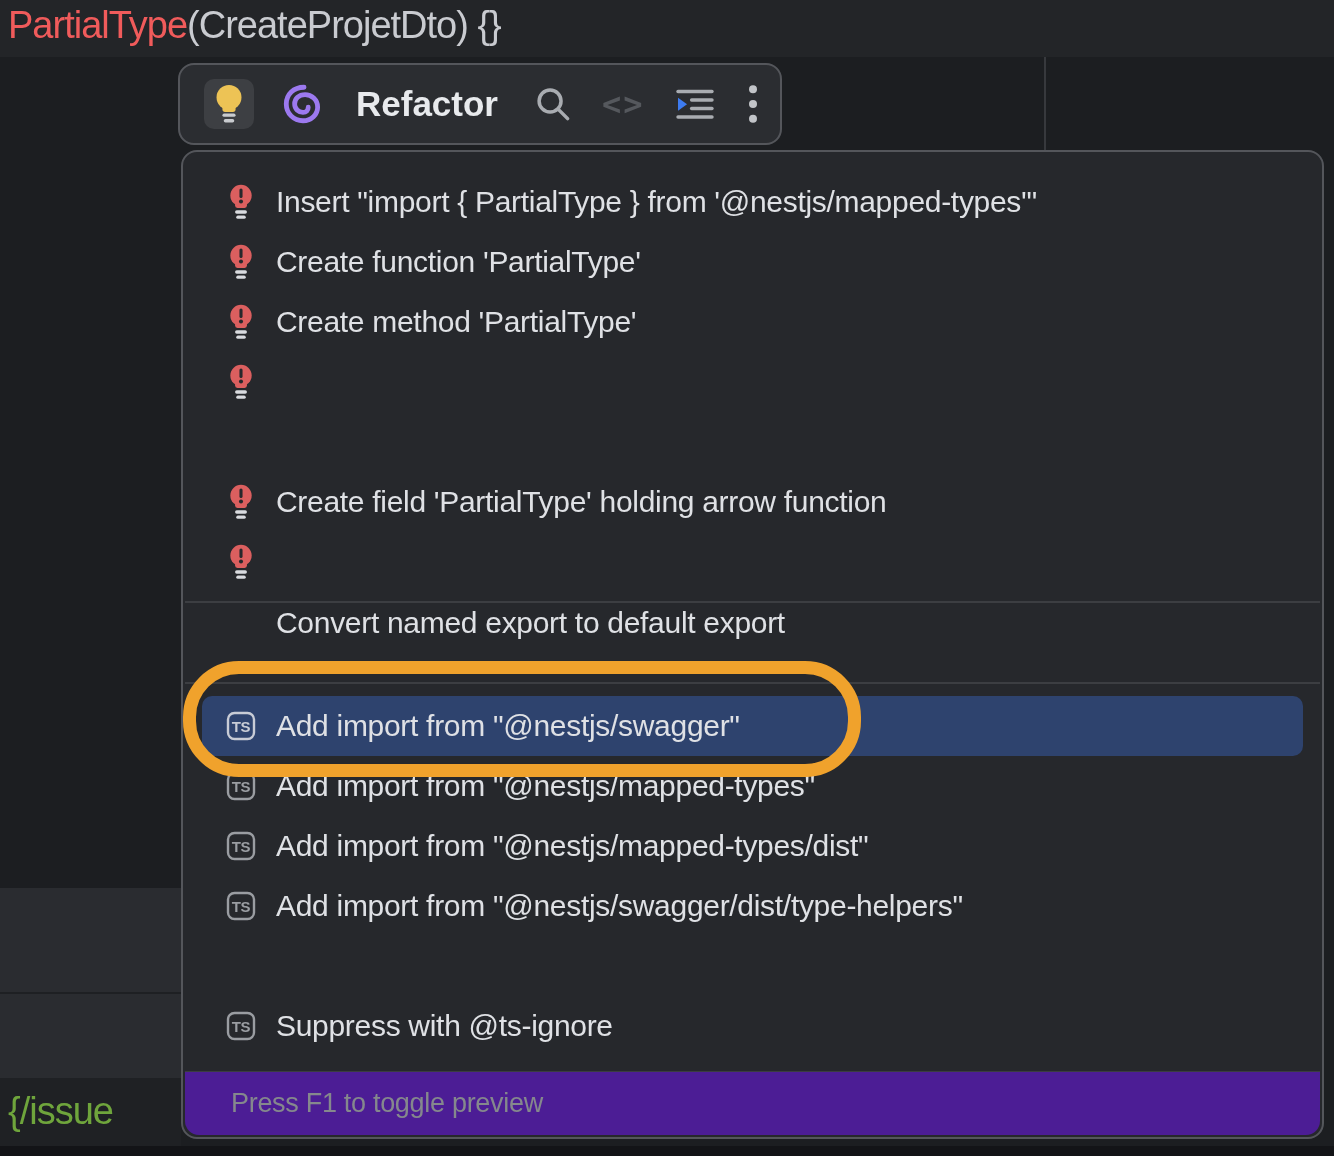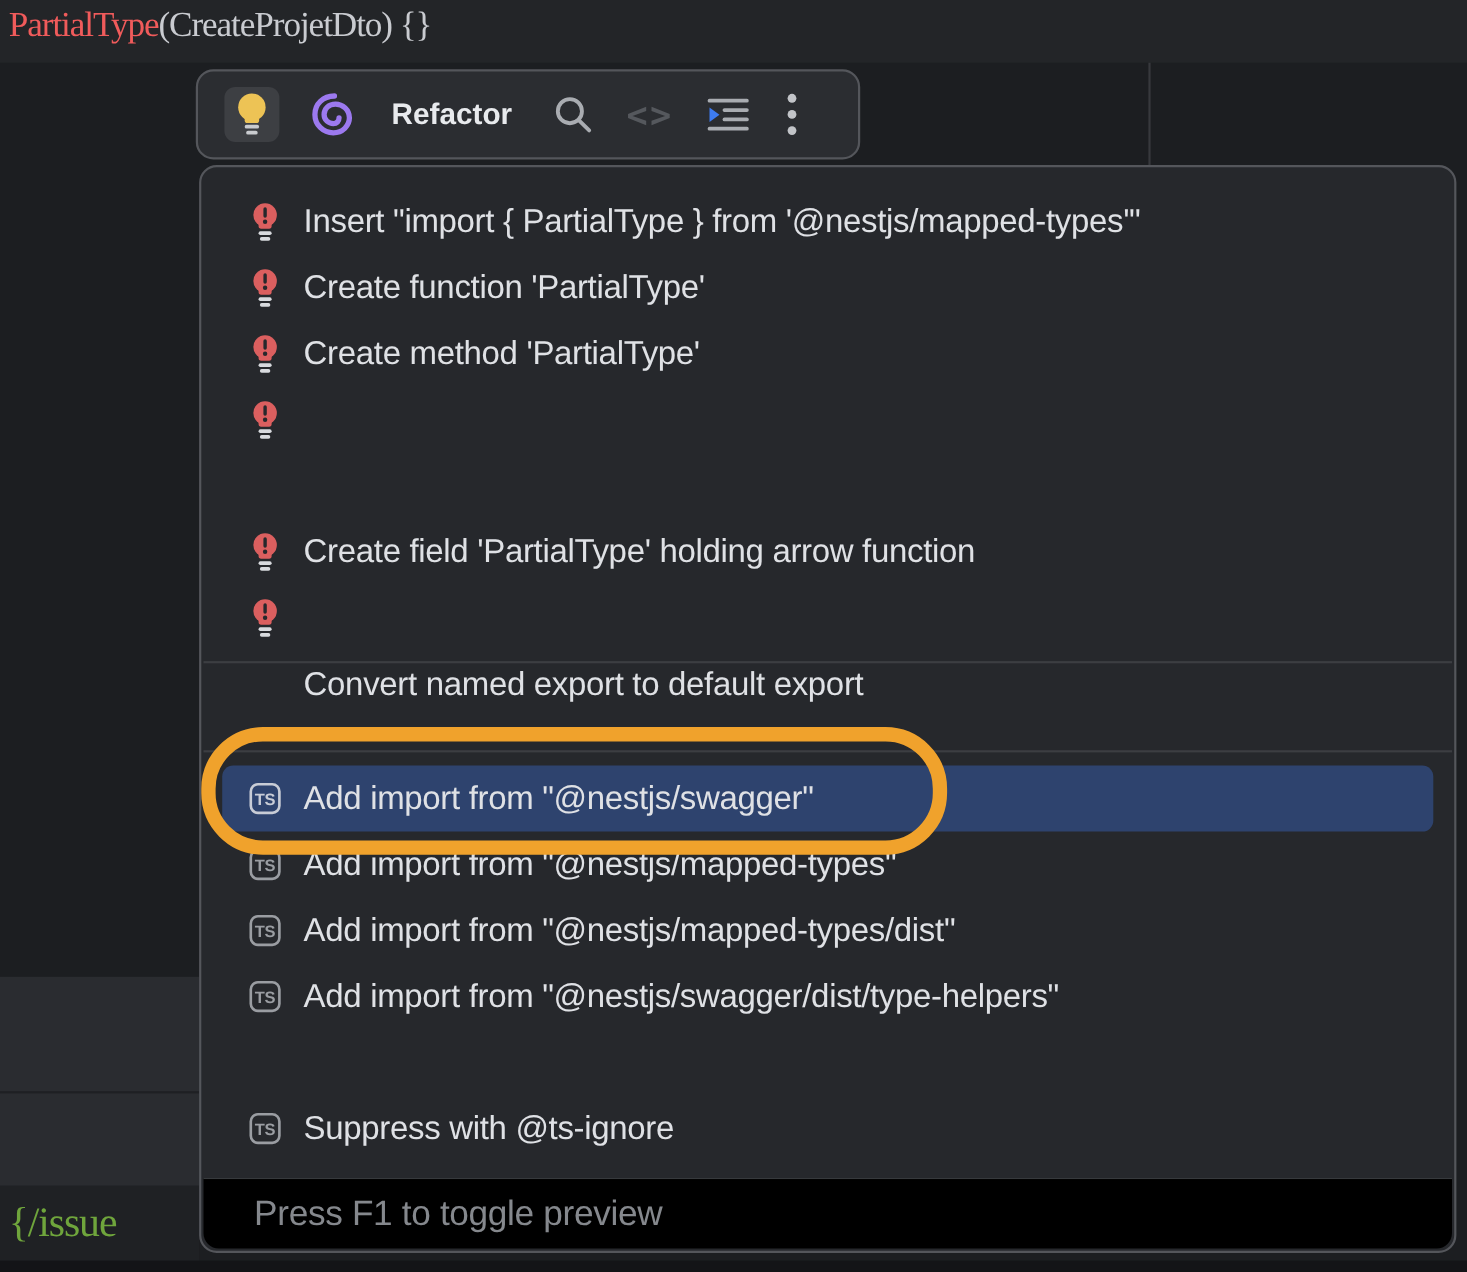--- a/index.html
+++ b/index.html
@@ -11,65 +11,65 @@
   
   .editor-bg   { position:absolute; left:0; top:0; width:1334px; height:1148px; background:#1c1e21; }
   .code-strip  { position:absolute; left:0; top:0; width:1334px; height:57px; background:#232528; }
   .v-split     { position:absolute; left:1044px; top:57px; width:2px; height:93px; background:#37393d; }
   .band-left   { position:absolute; left:0; top:888px; width:181px; height:190px; background:#2a2c30; }
   .band-line   { position:absolute; left:0; top:992px; width:181px; height:2px; background:#1e2023; }
   .code-bottom { position:absolute; left:0; top:1078px; width:181px; height:70px; background:#1f2124; }
   .bottom-strip{ position:absolute; left:0; top:1146px; width:1334px; height:10px; background:#131417; }
 
   .code-line {
-    position:absolute; left:8px; top:4px; font-family:Liberation Serif, serif;
-    font-size:32px; font-weight:500; letter-spacing:-1px; white-space:pre;
+    position:absolute; left:8px; top:4px; font-family:Liberation Sans, sans-serif;
+    font-size:38px; font-weight:500; letter-spacing:-1px; white-space:pre;
   }
   .tok-red  { color:#f05b5b; }
   .tok-gray { color:#c9cbd0; }
   .code-green {
-    position:absolute; left:8px; top:1090px; font-family:Liberation Serif, serif;
+    position:absolute; left:8px; top:1090px; font-family:Liberation Sans, sans-serif;
     font-size:38px; font-weight:500; color:#6fa53c; letter-spacing:-1px; white-space:pre;
   }
 
   
   .toolbar {
     position:absolute; left:178px; top:63px; width:604px; height:82px;
     background:#2b2d31; border:2px solid #54565b; border-radius:16px;
     display:flex; align-items:center;
   }
   .bulb-tile {
     width:50px; height:50px; margin-left:24px; border-radius:10px; background:#3d3f43;
     display:flex; align-items:center; justify-content:center; cursor:pointer;
   }
   .tb-btn { display:flex; align-items:center; justify-content:center; cursor:pointer; }
-  .tb-refactor { color:#e8eaed; font-size:27px; font-weight:700; margin-left:30px; cursor:pointer; }
+  .tb-refactor { color:#e8eaed; font-size:35px; font-weight:700; margin-left:30px; cursor:pointer; }
   .tb-code { color:#55585d; font-size:32px; font-weight:700; font-family:"DejaVu Sans Mono", monospace; letter-spacing:2px; }
 
   
   .menu {
     position:absolute; left:181px; top:150px; width:1143px; height:989px;
     background:#26282c; border:2px solid #54565b; border-radius:16px;
   }
   .row {
     position:absolute; left:19px; right:19px; height:60px;
     display:flex; align-items:center; padding-left:24px; cursor:pointer;
     color:#dfe1e5; font-size:30px; letter-spacing:-0.3px; white-space:nowrap;
   }
   .row .ico { width:30px; height:32px; margin-right:20px; flex:0 0 30px; display:flex; align-items:center; justify-content:center; }
   .row.selected { background:#2e436e; border-radius:10px; }
   .row .ts { color:#9a9da2; }
   .row.selected .ts { color:#c8ccd6; }
   .sep { position:absolute; left:2px; right:2px; height:2px; background:#3c3e42; }
   .menu-footer {
     position:absolute; left:2px; right:2px; bottom:2px; height:64px;
-    background:#000000; border-top:1px solid #3b3d41;
+    background:#4c1d95; border-top:1px solid #3b3d41;
     border-radius:0 0 14px 14px;
     display:flex; align-items:center; padding-left:46px;
-    color:#85888d; font-size:32px; letter-spacing:-0.3px;
+    color:#85888d; font-size:27px; letter-spacing:-0.3px;
   }
 
   
   .annotation {
     position:absolute; left:183px; top:661px; width:678px; height:116px;
     border:13px solid #f0a22c; border-radius:56px; z-index:50; pointer-events:none;
   }
 </style>
 </head>
 <body>

